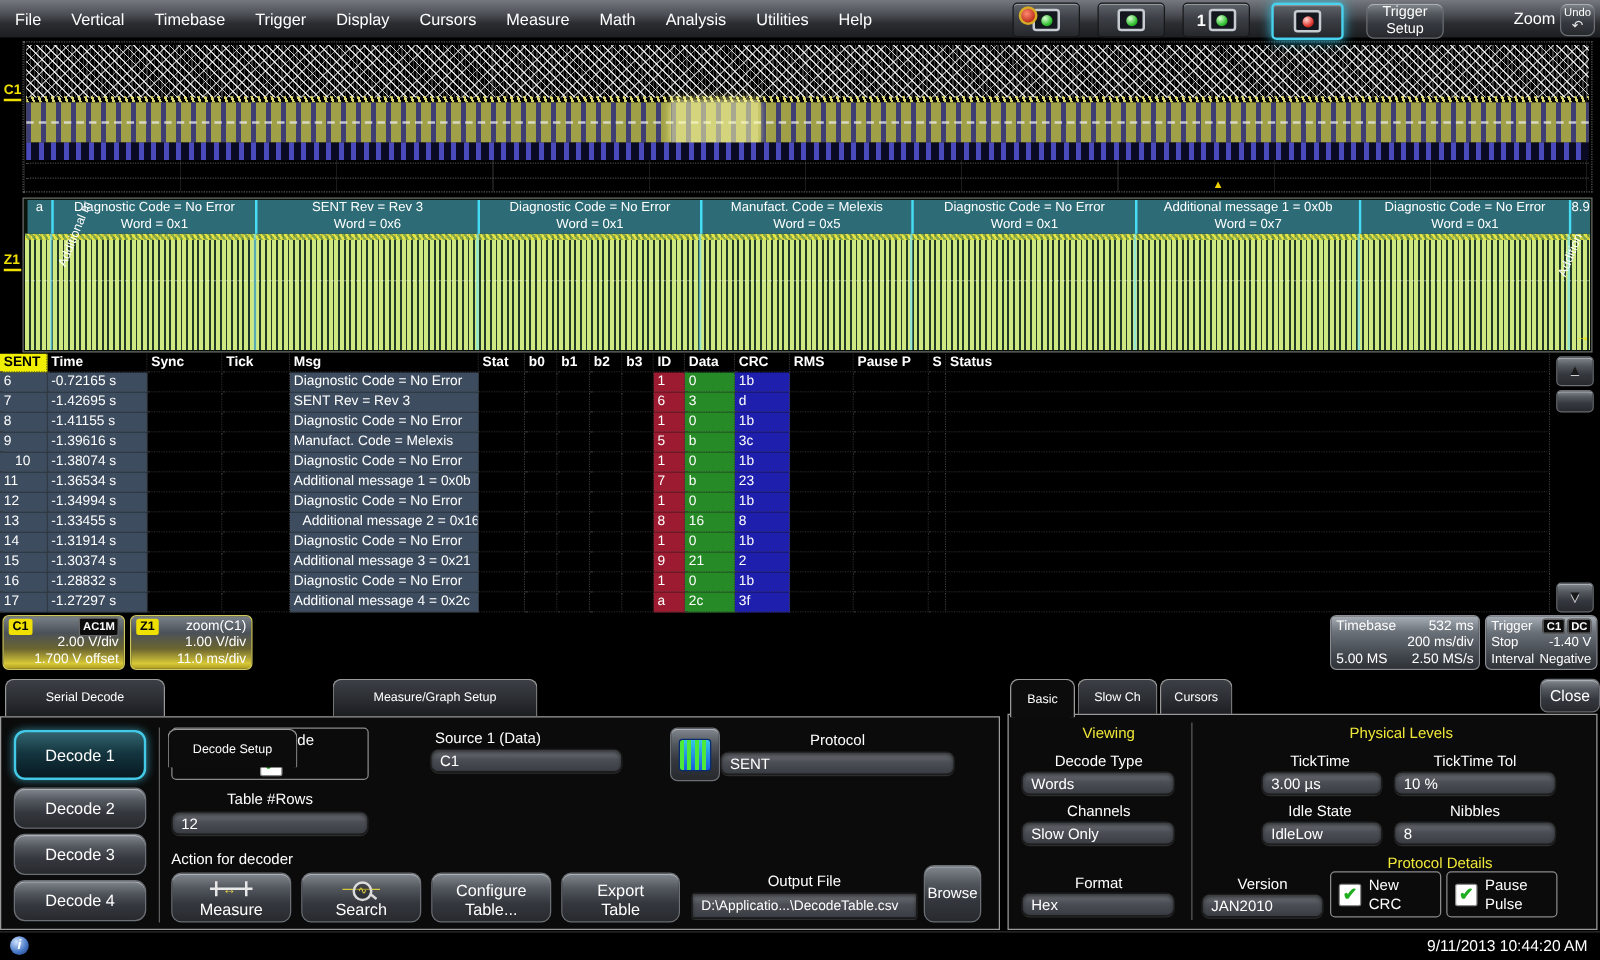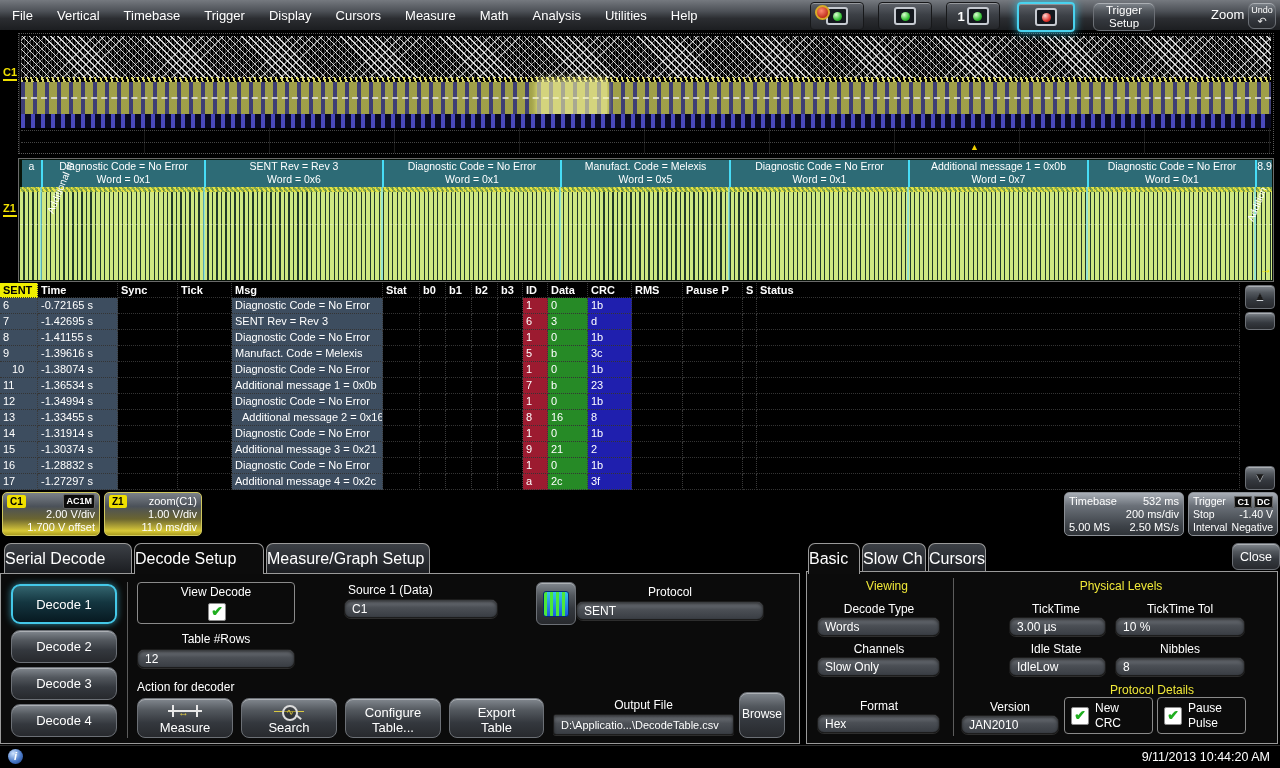--- a/index.html
+++ b/index.html
@@ -100,21 +100,21 @@
     border:1px solid #8a8e94;}
   .desc-row{display:flex;justify-content:space-between;align-items:center;height:13px;}
   .desc-right{text-align:right;display:block;height:13px;}
   .chan-chip{background:#f0e000;color:#000;font-size:10px;font-weight:bold;padding:0 3px;border-radius:2px;}
   .coup-chip{background:#0c0c0c;color:#fff;font-size:9px;font-weight:bold;padding:0 2px;
     border:1px solid #666;border-radius:2px;margin-left:2px;}
 
   
   .tab{position:absolute;top:0;height:30px;border:1px solid #9a9a9a;border-bottom:none;
     border-radius:7px 7px 0 0;background:linear-gradient(180deg,#3c4046,#1b1d21);
-    color:#fff;font-size:16px;display:flex;align-items:center;box-sizing:border-box;}
+    color:#fff;font-size:10px;display:flex;align-items:center;justify-content:center;box-sizing:border-box;}
   .tab.active{background:#0c0c0c;height:31px;z-index:5;}
   .panel-body{position:absolute;border:1px solid #9a9a9a;background:#0b0b0b;box-sizing:border-box;}
   .panel-left{position:absolute;left:0;top:543px;width:802px;height:201px;}
   .pl-body{left:0;top:30px;width:800px;height:171px;}
   .panel-right{position:absolute;left:806px;top:543px;width:474px;height:201px;}
   .pr-body{left:0;top:28px;width:472px;height:173px;}
   .decode-btn{position:absolute;left:10px;width:106px;border-radius:9px;color:#fff;font-size:13px;
     display:flex;align-items:center;justify-content:center;box-sizing:border-box;}
   .decode-btn.active{border:2px solid #44c8e8;box-shadow:0 0 7px rgba(72,214,248,.6);
     background:linear-gradient(180deg,#33646e,#143640 45%,#071921);}
@@ -565,21 +565,21 @@
     <div class="desc-row">
       <span>Interval</span>
       <span>Negative</span>
     </div>
   </div>
 
   <div class="panel-left">
     <div class="tab" style="left:4px;width:128px;">
         <span>Serial Decode</span>
       </div>
-    <div class="tab active" style="left:134px;width:130px;">
+    <div class="tab active" style="left:134px;width:104px;margin-top:40px;">
         <span>Decode Setup</span>
       </div>
     <div class="tab" style="left:266px;width:164px;">
         <span>Measure/Graph Setup</span>
       </div>
     <div class="panel-body pl-body">
       <div class="decode-btn active" style="top:10px;height:40px;">
           <span>Decode 1</span>
         </div>
       <div class="decode-btn btn" style="top:56px;height:33px;">

